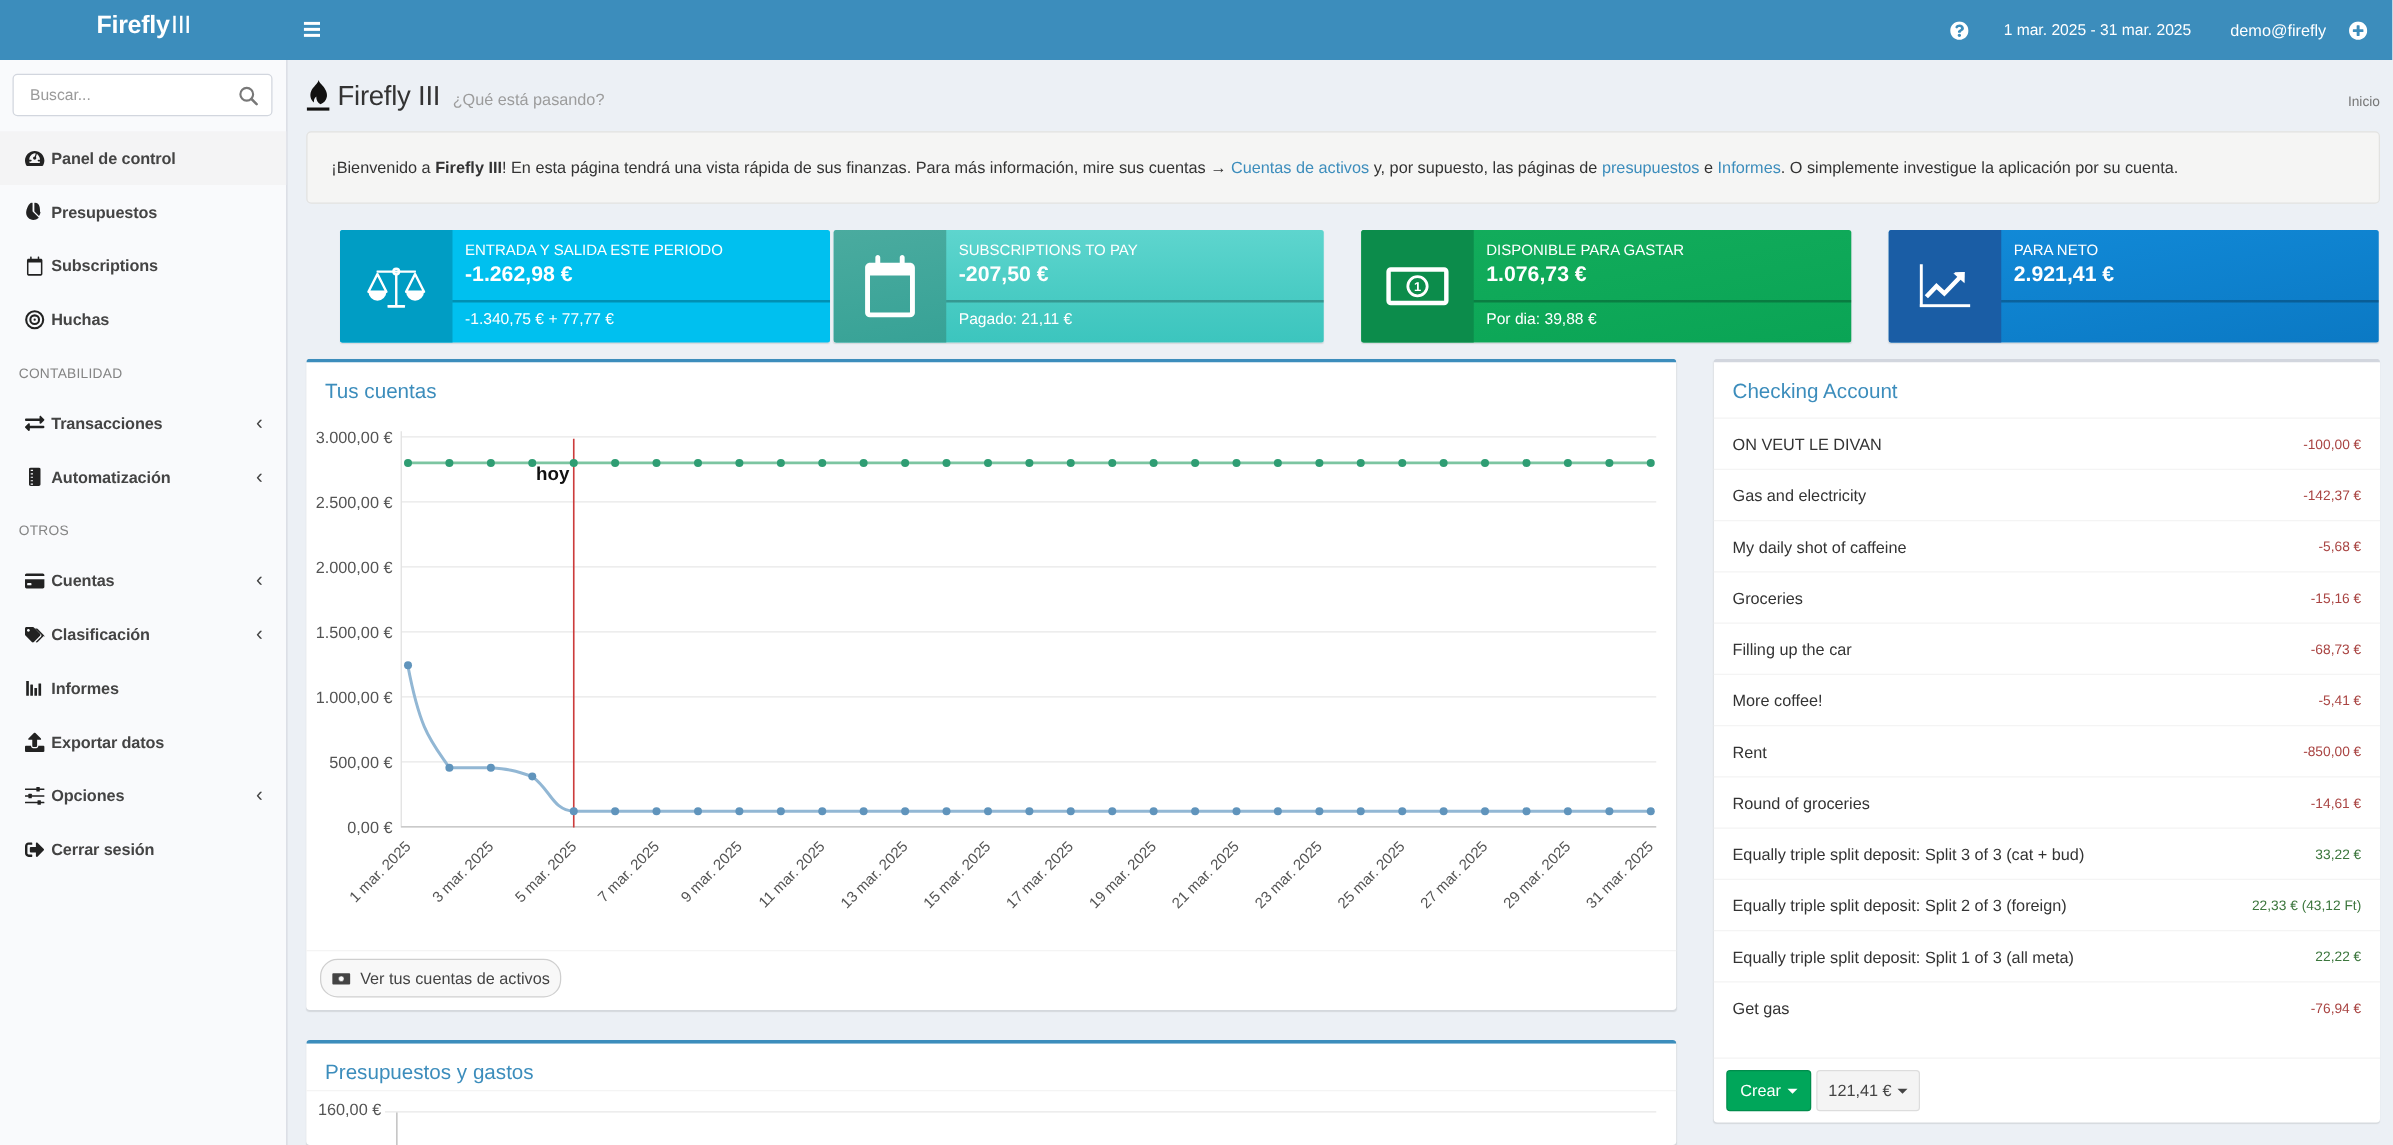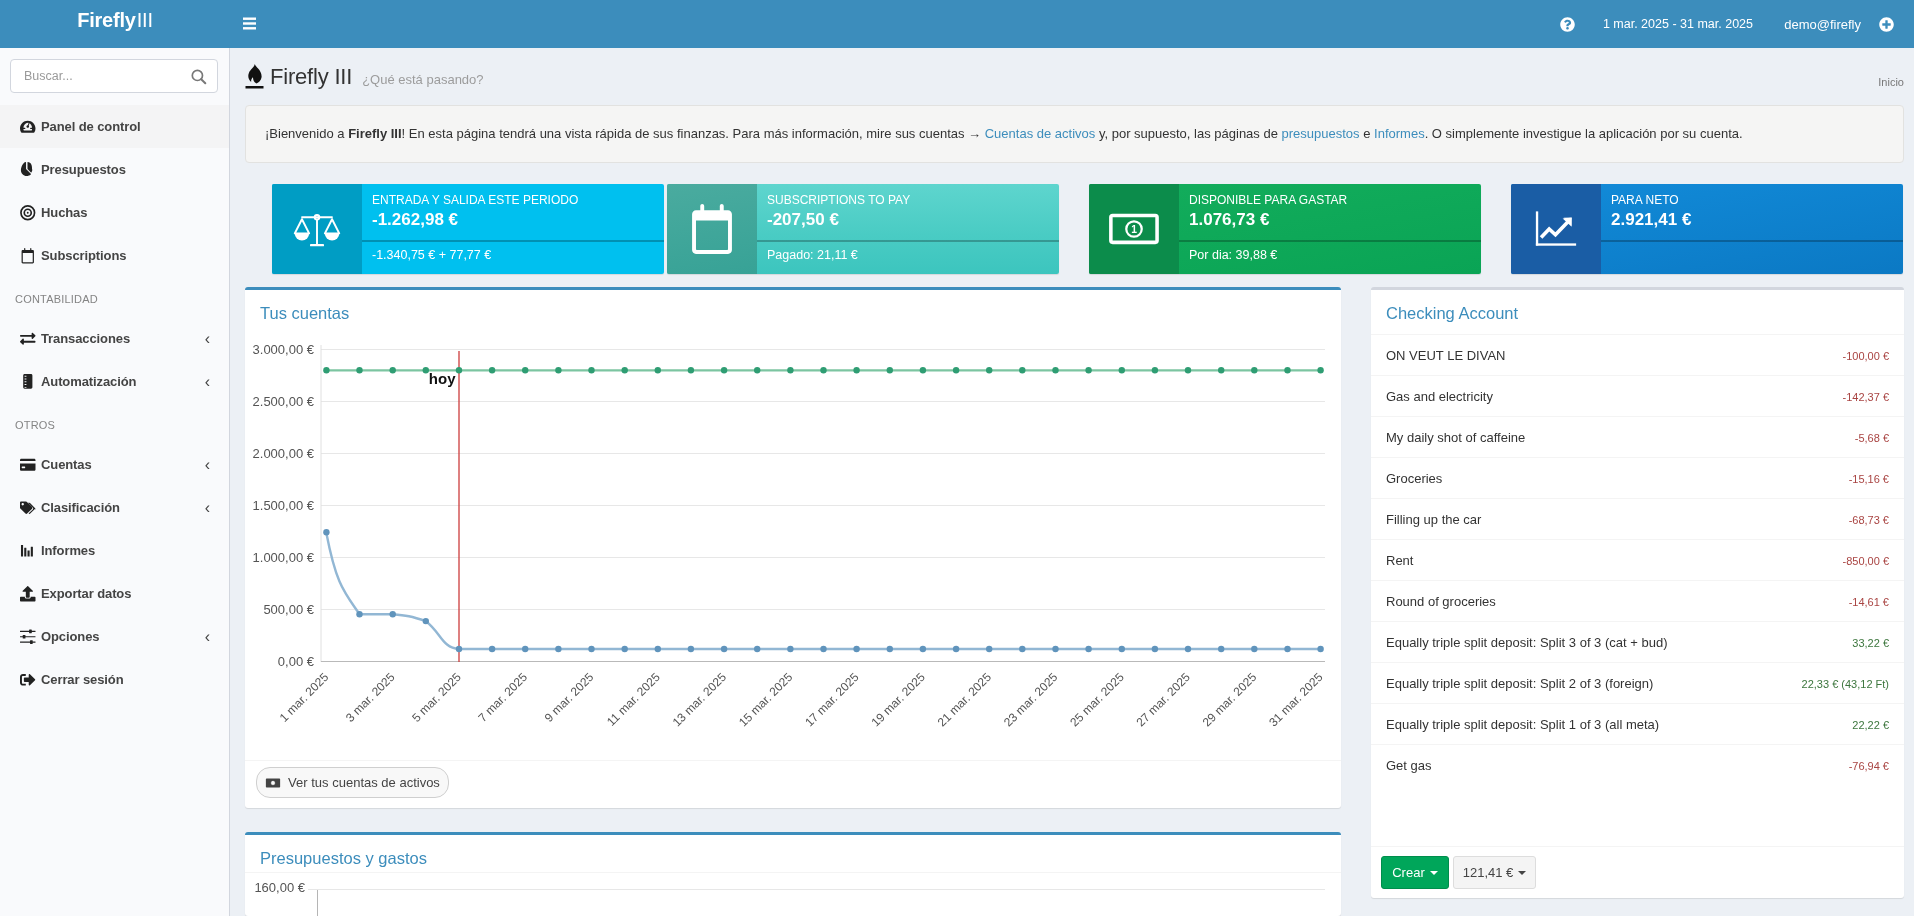--- a/index.html
+++ b/index.html
@@ -104,34 +104,34 @@
         </svg>
       <span class="tx">Panel de control</span>
     </li>
     <li class="sitem">
       <svg class="ic" viewBox="0 0 544 544">
           <path fill="#222" d="M527.8 288c8.9 0 16.2 7.3 15.4 16.2-4 44.1-21 84.3-47.3 116.6L361.5 286.4c-6-6-9.4-14.1-9.4-22.6V16.2C352 7.3 359.3 0 368.2 0 464.3 7.9 540.1 87.8 527.8 288zM279.8 0c8.9-.8 16.2 6.5 16.2 15.4V264c0 8.5 3.4 16.6 9.4 22.6l175.9 175.9c6.3 6.3 6.3 16.6-.5 22.4C437.5 521.3 381.3 544 320 544 196.3 544 96 443.7 96 320 96 203.2 185.4 7.9 279.8 0z" transform="scale(0.9) translate(-60,0)"></path>
         </svg>
       <span class="tx">Presupuestos</span>
     </li>
     <li class="sitem">
+      <svg class="ic" viewBox="0 0 448 512">
+          <path fill="#222" d="M124 0c11 0 20 9 20 20v44h160V20c0-11 9-20 20-20s20 9 20 20v44h44c22.1 0 40 17.9 40 40v368c0 22.1-17.9 40-40 40H60c-22.1 0-40-17.9-40-40V104c0-22.1 17.9-40 40-40h44V20c0-11 9-20 20-20zM60 168v296c0 4.4 3.6 8 8 8h312c4.4 0 8-3.6 8-8V168H60z"></path>
+        </svg>
+      <span class="tx">Subscriptions</span>
+    </li>
+    <li class="sitem">
       <svg class="ic" viewBox="0 0 512 512">
           <g fill="none" stroke="#222">
             <circle cx="256" cy="256" r="225" stroke-width="55"></circle>
             <circle cx="256" cy="256" r="115" stroke-width="55"></circle>
             <circle cx="256" cy="256" r="30" fill="#222"></circle>
           </g>
         </svg>
       <span class="tx">Huchas</span>
-    </li>
-    <li class="sitem">
-      <svg class="ic" viewBox="0 0 448 512">
-          <path fill="#222" d="M124 0c11 0 20 9 20 20v44h160V20c0-11 9-20 20-20s20 9 20 20v44h44c22.1 0 40 17.9 40 40v368c0 22.1-17.9 40-40 40H60c-22.1 0-40-17.9-40-40V104c0-22.1 17.9-40 40-40h44V20c0-11 9-20 20-20zM60 168v296c0 4.4 3.6 8 8 8h312c4.4 0 8-3.6 8-8V168H60z"></path>
-        </svg>
-      <span class="tx">Subscriptions</span>
     </li>
     <li class="shead">CONTABILIDAD</li>
     <li class="sitem">
       <svg class="ic" viewBox="0 0 512 512">
           <path fill="#222" d="M0 168v-16c0-13.3 10.7-24 24-24h360V80c0-21.4 25.9-32 41-17l80 80c9.4 9.4 9.4 24.6 0 33.9l-80 80c-15 15-41 4.5-41-17v-48H24c-13.3 0-24-10.7-24-24zm488 152c13.3 0 24 10.7 24 24v16c0 13.3-10.7 24-24 24H128v48c0 21.4-25.9 32-41 17L7 369c-9.4-9.4-9.4-24.6 0-33.9l80-80c15-15 41-4.5 41 17v48h360z"></path>
         </svg>
       <span class="tx">Transacciones</span>
         <span class="ar">‹</span>
     </li>
     <li class="sitem">
@@ -417,20 +417,24 @@
       </div>
     <div class="crow">
         <span class="nm">Groceries</span>
         <span class="am neg">-15,16 €</span>
       </div>
     <div class="crow">
         <span class="nm">Filling up the car</span>
         <span class="am neg">-68,73 €</span>
       </div>
     <div class="crow">
+        <span class="nm">More coffee!</span>
+        <span class="am neg">-5,41 €</span>
+      </div>
+    <div class="crow">
         <span class="nm">Rent</span>
         <span class="am neg">-850,00 €</span>
       </div>
     <div class="crow">
         <span class="nm">Round of groceries</span>
         <span class="am neg">-14,61 €</span>
       </div>
     <div class="crow">
         <span class="nm">Equally triple split deposit: Split 3 of 3 (cat + bud)</span>
         <span class="am pos">33,22 €</span>

